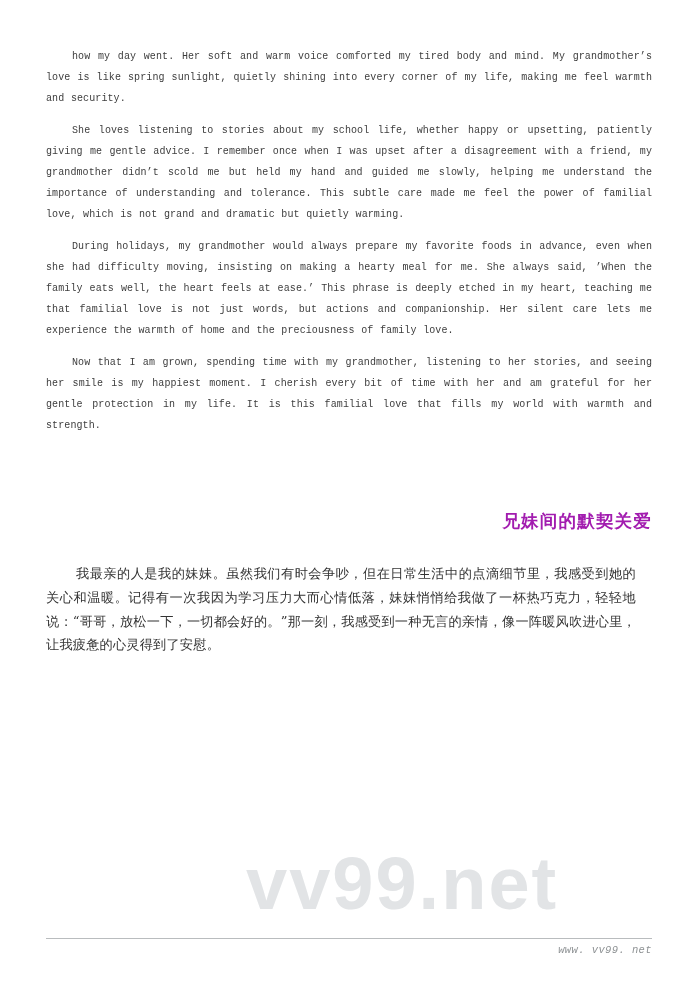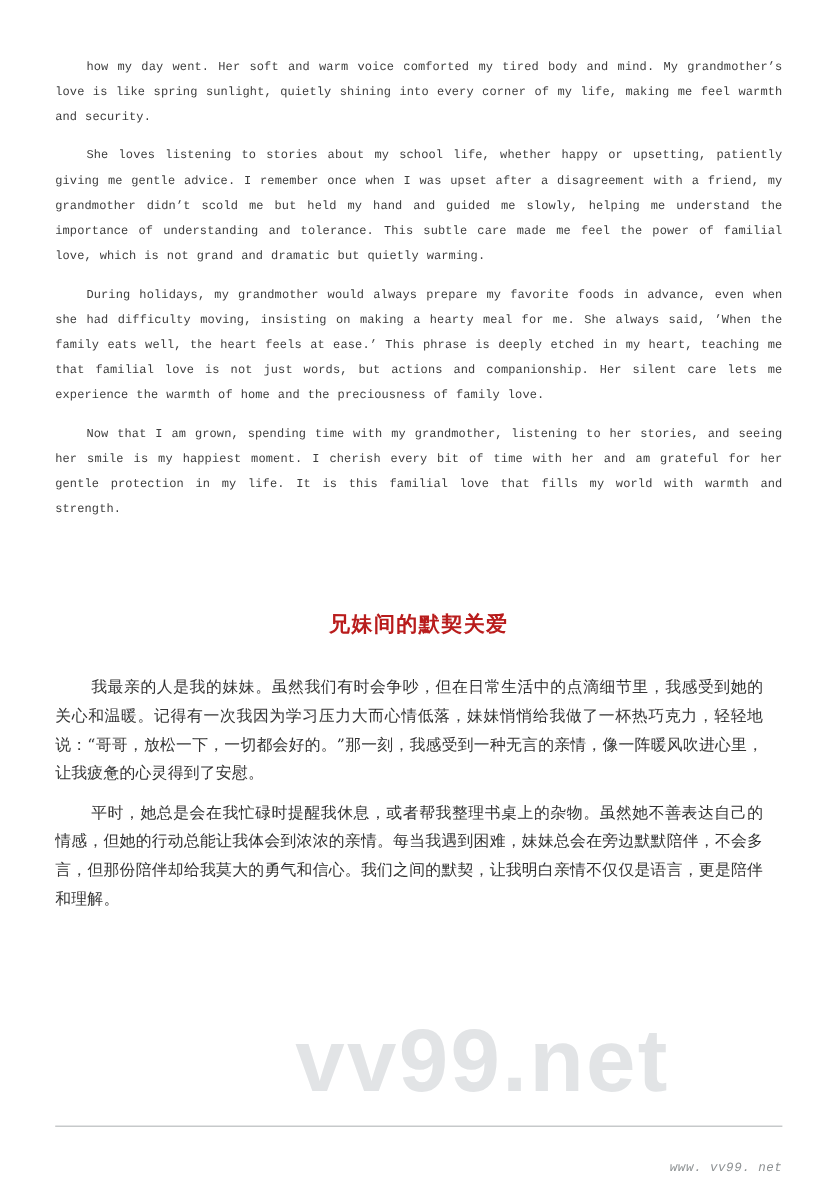--- a/index.html
+++ b/index.html
@@ -54,22 +54,22 @@
   }
   .gap-before-title {
     height: 62px;
   }
   h1.cn-title {
     margin: 0;
     padding: 0;
     font-family: "DejaVu Sans", "Liberation Sans", sans-serif;
     font-size: 17.5px;
     font-weight: bold;
-    color: #b91c1c;
-    text-align: center;
+    color: #a21caf;
+    text-align: right;
     line-height: 26px;
     letter-spacing: 1.2px;
   }
   .gap-after-title {
     height: 28px;
   }
   p.cn {
     margin: 0 16px 10px 0;
     font-family: "DejaVu Serif", "Liberation Serif", serif;
     font-size: 13.2px;
@@ -92,21 +92,20 @@
   .footer-url {
     position: absolute;
     right: 48px;
     top: 944px;
     font-family: "Liberation Mono", "DejaVu Sans Mono", monospace;
     font-style: italic;
     font-size: 10.5px;
     color: #8e9294;
     letter-spacing: 0.4px;
     z-index: 3;
-    margin-top: 24px;
   }
 </style>
 </head>
 <body>
 
 <div class="page">
 
   <div class="watermark">vv99.net</div>
 
   <div class="content">
@@ -120,21 +119,20 @@
     <p class="en">Now that I am grown, spending time with my grandmother, listening to her stories, and seeing her smile is my happiest moment. I cherish every bit of time with her and am grateful for her gentle protection in my life. It is this familial love that fills my world with warmth and strength.</p>
 
     <div class="gap-before-title"></div>
 
     <h1 class="cn-title">兄妹间的默契关爱</h1>
 
     <div class="gap-after-title"></div>
 
     <p class="cn">我最亲的人是我的妹妹。虽然我们有时会争吵，但在日常生活中的点滴细节里，我感受到她的关心和温暖。记得有一次我因为学习压力大而心情低落，妹妹悄悄给我做了一杯热巧克力，轻轻地说：“哥哥，放松一下，一切都会好的。”那一刻，我感受到一种无言的亲情，像一阵暖风吹进心里，让我疲惫的心灵得到了安慰。</p>
 
-    <p class="cn">平时，她总是会在我忙碌时提醒我休息，或者帮我整理书桌上的杂物。虽然她不善表达自己的情感，但她的行动总能让我体会到浓浓的亲情。每当我遇到困难，妹妹总会在旁边默默陪伴，不会多言，但那份陪伴却给我莫大的勇气和信心。我们之间的默契，让我明白亲情不仅仅是语言，更是陪伴和理解。</p>
 
 
 
   </div>
 
   <div class="footer-rule"></div>
 
   <div class="footer-url">www. vv99. net</div>
 
 </div>

